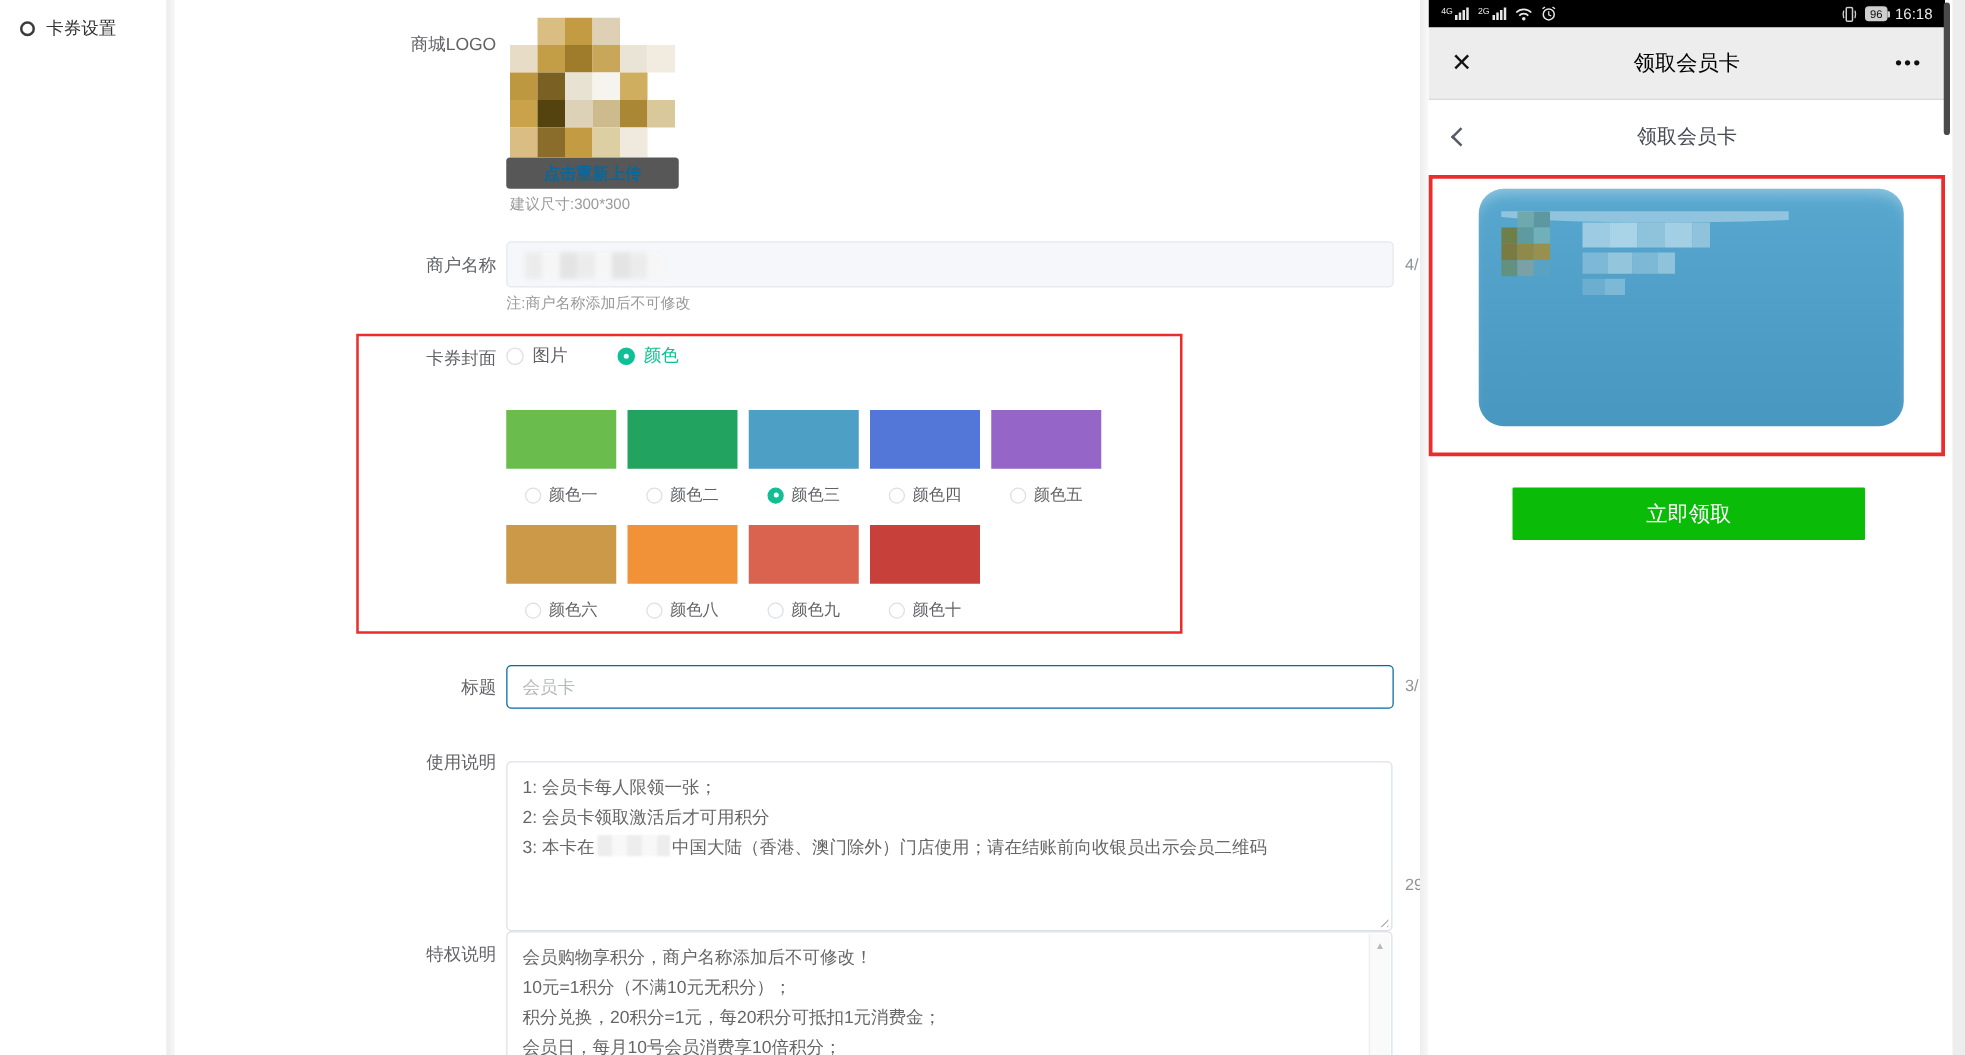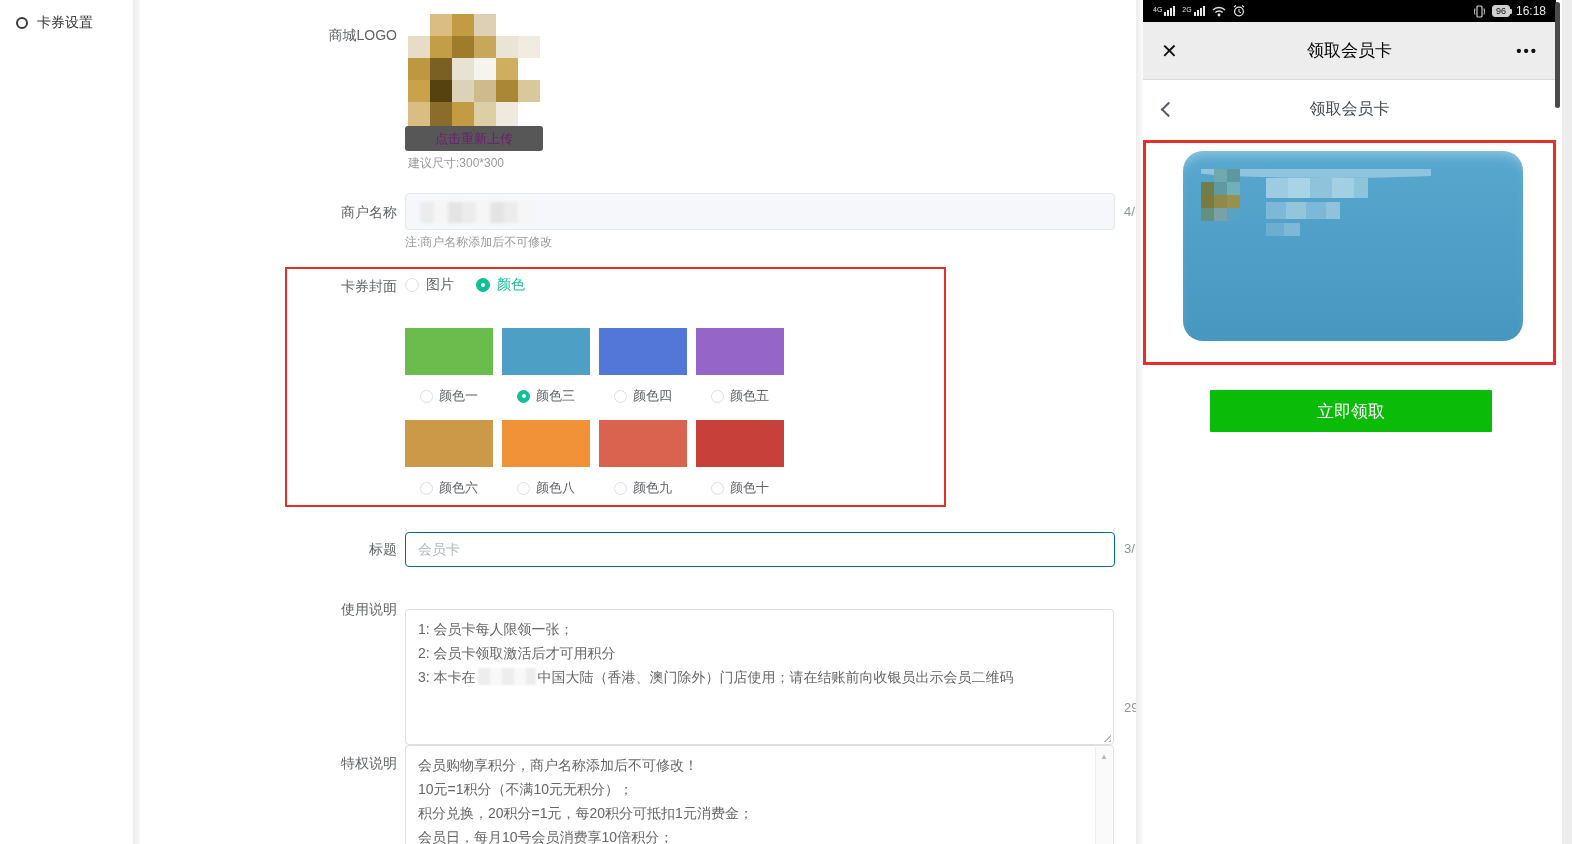--- a/index.html
+++ b/index.html
@@ -16,22 +16,22 @@
     font-size:14px; color:#333; cursor:pointer; }
   .ring { width:12px; height:12px; border:2px solid #3a3a3a; border-radius:50%; flex:0 0 auto; }
 
   
   .flabel { width:140px; left:257px; text-align:right; font-size:14px; color:#606266; }
   .hint { font-size:12px; color:#999; }
   .counter { font-size:13px; color:#909399; white-space:nowrap; z-index:1; }
 
   #logo-box { left:408px; top:14px; width:132px; height:137px; }
   #logo-reupload { left:-3px; right:-3px; bottom:0; height:25px;
-    background:rgba(40,40,40,.78); border-radius:3px; color:#701a75; font-size:13px;
-    display:flex; align-items:center; justify-content:center; cursor:pointer; }
+    background:rgba(40,40,40,.78); border-radius:3px; color:#0369a1; font-size:13px;
+    display:flex; align-items:center; justify-content:center; cursor:pointer;font-weight:bold; }
 
   .input { background:#fff; border:1px solid #0369a1; border-radius:4px; }
   #merchant-input { left:405px; top:193px; width:710px; height:37px;
     background:#f5f7fa; border:1px solid #e4e7ed; }
   .blurval { position:absolute; left:14px; top:8px; width:112px; height:21px; border-radius:2px;
     background:repeating-linear-gradient(90deg,#ececec 0 14px,#f6f6f6 14px 28px,#e4e4e4 28px 42px);
     filter:blur(1.5px); }
 
   #red-box-1 { left:285px; top:267px; width:661px; height:240px;
     border:2px solid #ec2b2b; z-index:0; }
@@ -39,21 +39,21 @@
     border:3px solid #ec2b2b; background:#fff; }
 
   .radio { width:14px; height:14px; border:1px solid #dcdfe6; border-radius:50%;
     background:#fff; display:inline-block; flex:0 0 auto; }
   .radio.sel { background:#0fbf95; border-color:#0fbf95; position:relative; }
   .radio.sel::after { content:""; position:absolute; left:4px; top:4px; width:4px; height:4px;
     background:#fff; border-radius:50%; }
   .radio-row { display:flex; align-items:center; gap:7px; font-size:14px; color:#606266; cursor:pointer; }
   .radio-row .sel-text { color:#0fbf95; }
 
-  #cover-options { left:405px; top:276px; display:flex; gap:22px; }
+  #cover-options { left:405px; top:276px; display:flex; gap:40px; }
 
   .swatch-grid { left:405px; display:flex; gap:9px; }
   .swatch-cell { width:88px; }
   .swatch { width:88px; height:47px; cursor:pointer; }
   .swatch-label { margin-top:12px; display:flex; align-items:center; justify-content:center;
     gap:6px; font-size:13px; color:#606266; cursor:pointer; }
   .swatch-label .radio { width:13px; height:13px; }
   .swatch-label .radio.sel::after { left:3.5px; top:3.5px; }
 
   #title-input { left:405px; top:532px; width:710px; height:35px;
@@ -186,20 +186,27 @@
       <span class="sel-text">颜色</span>
     </label>
   </div>
 
   <div class="abs swatch-grid" style="top:328px">
     <div class="swatch-cell">
       <div class="swatch" style="background: rgb(106, 188, 77);"></div>
       <label class="swatch-label">
         <span class="radio"></span>
         <span>颜色一</span>
+      </label>
+    </div>
+    <div class="swatch-cell">
+      <div class="swatch" style="background: rgb(34, 163, 95);"></div>
+      <label class="swatch-label">
+        <span class="radio"></span>
+        <span>颜色二</span>
       </label>
     </div>
     <div class="swatch-cell">
       <div class="swatch" style="background: rgb(77, 159, 198);"></div>
       <label class="swatch-label">
         <span class="radio sel"></span>
         <span class="sel-text">颜色三</span>
       </label>
     </div>
     <div class="swatch-cell">

